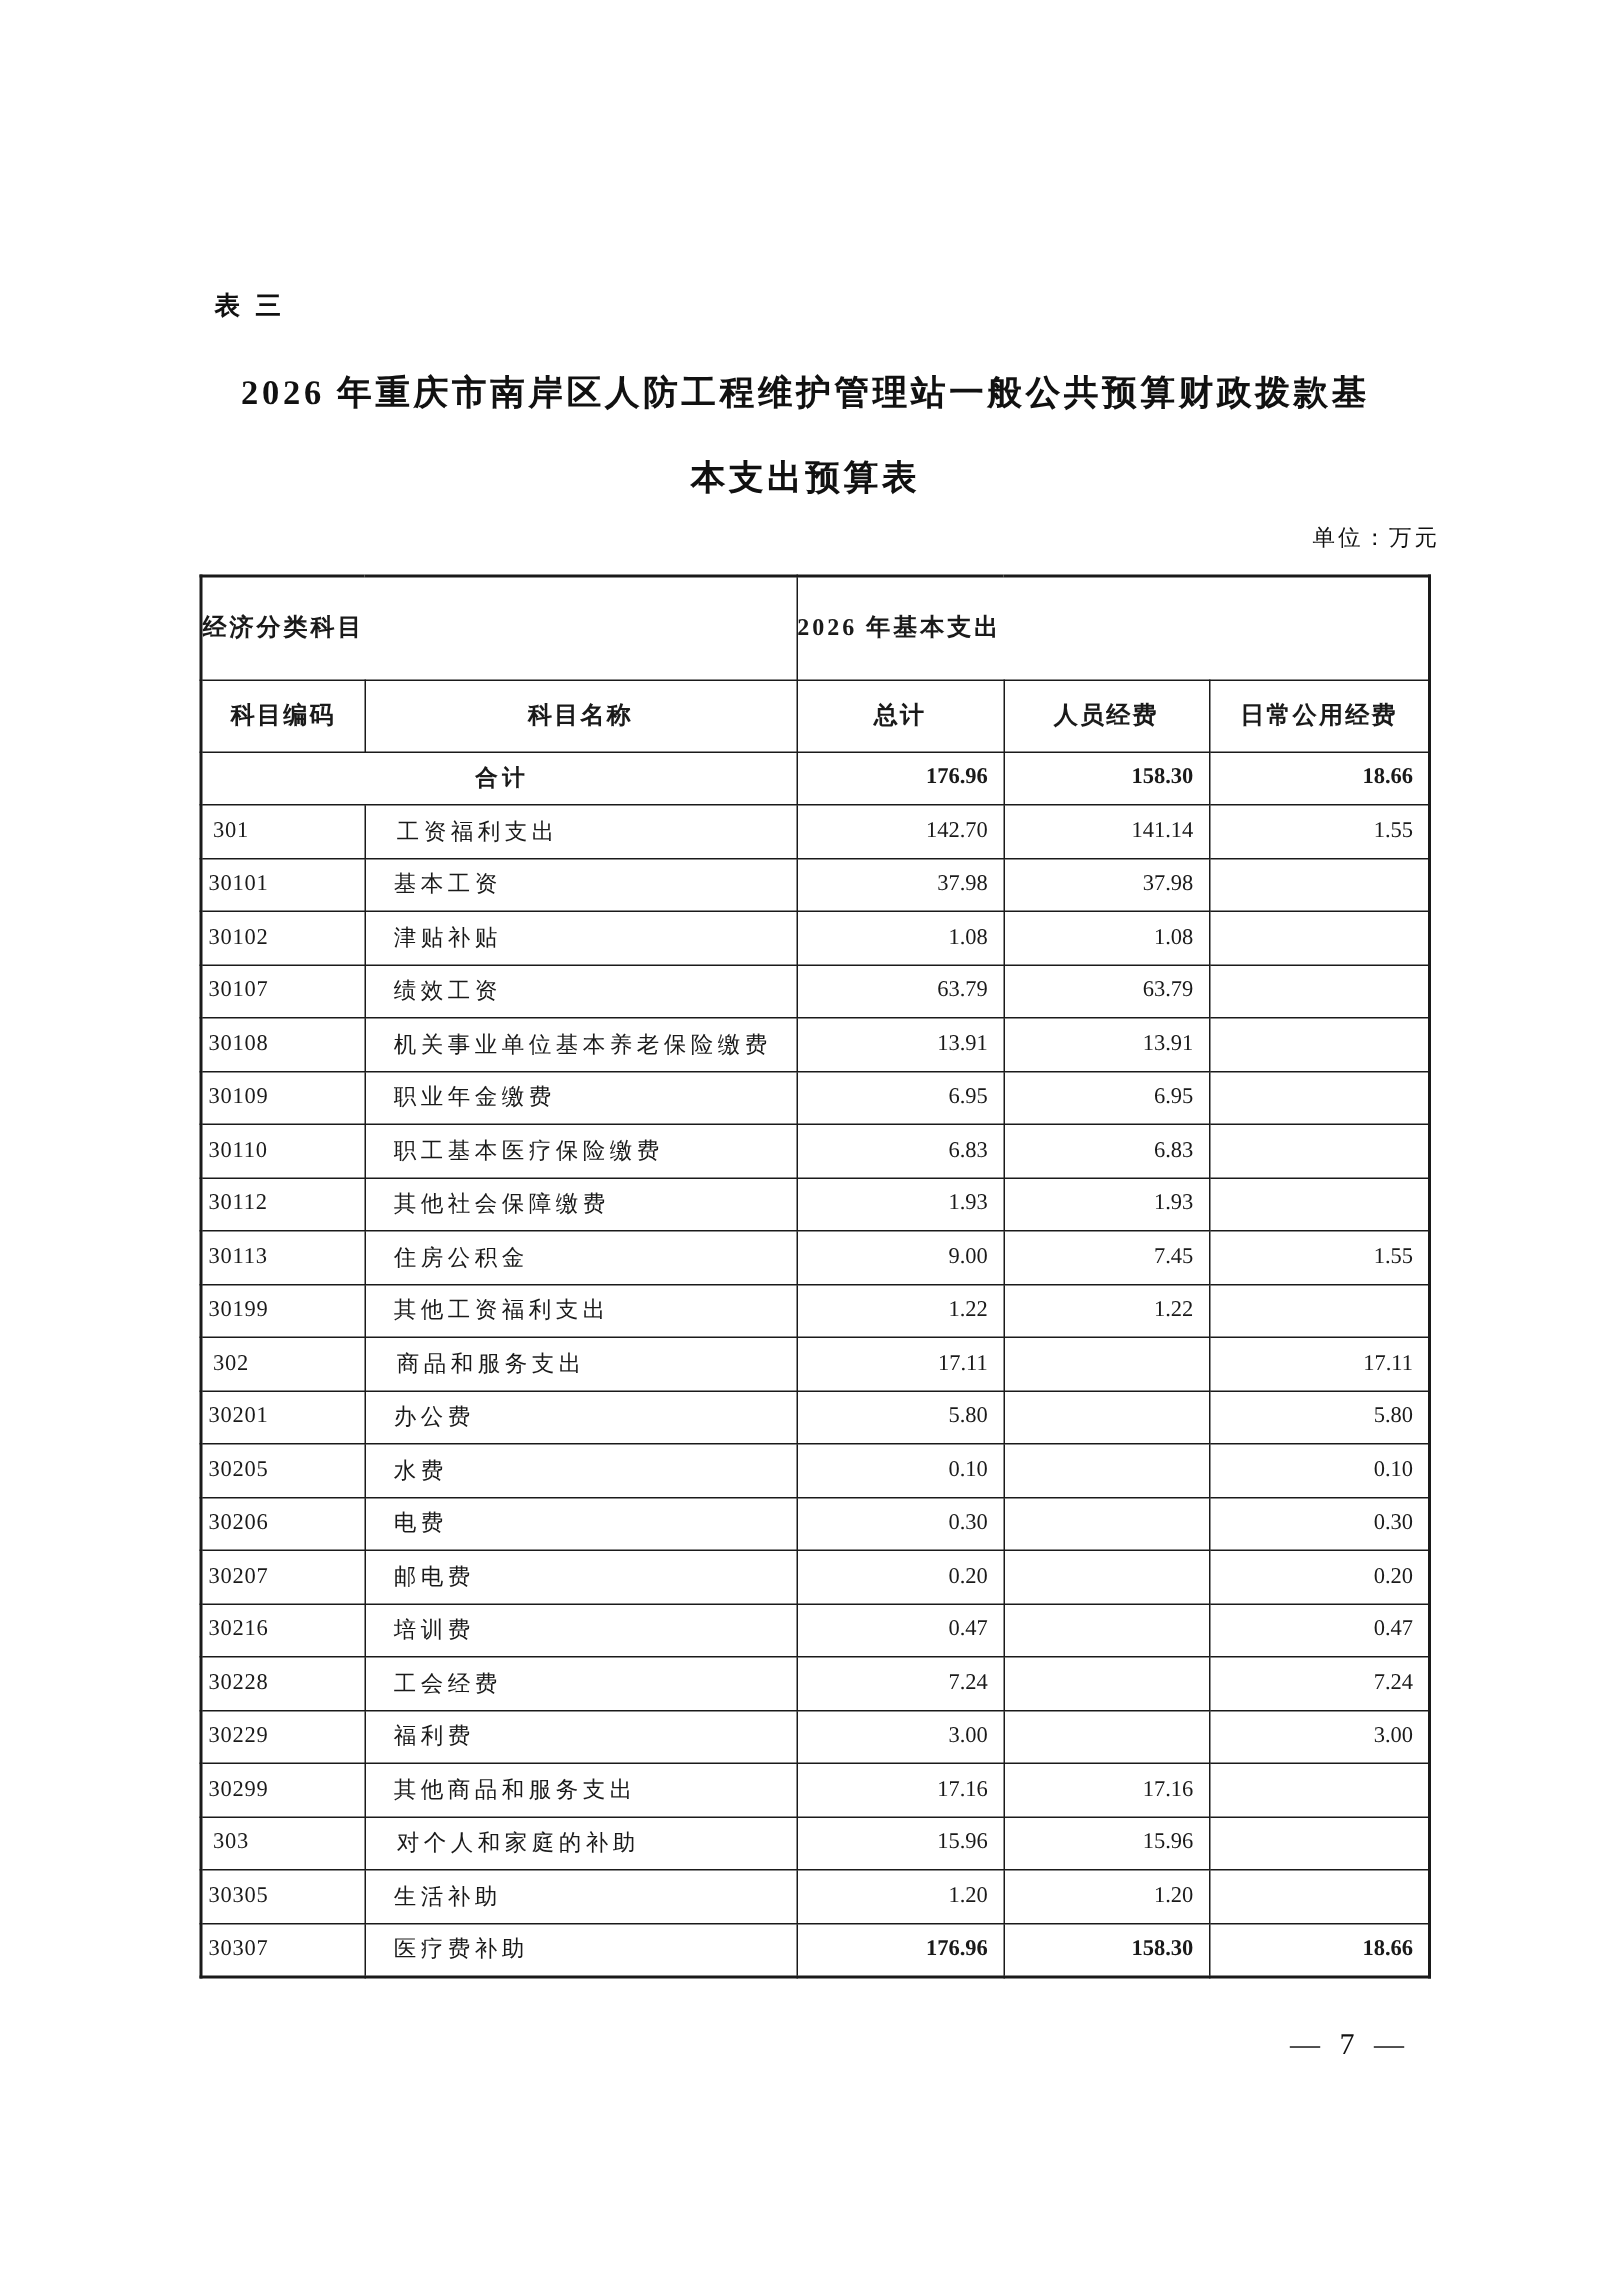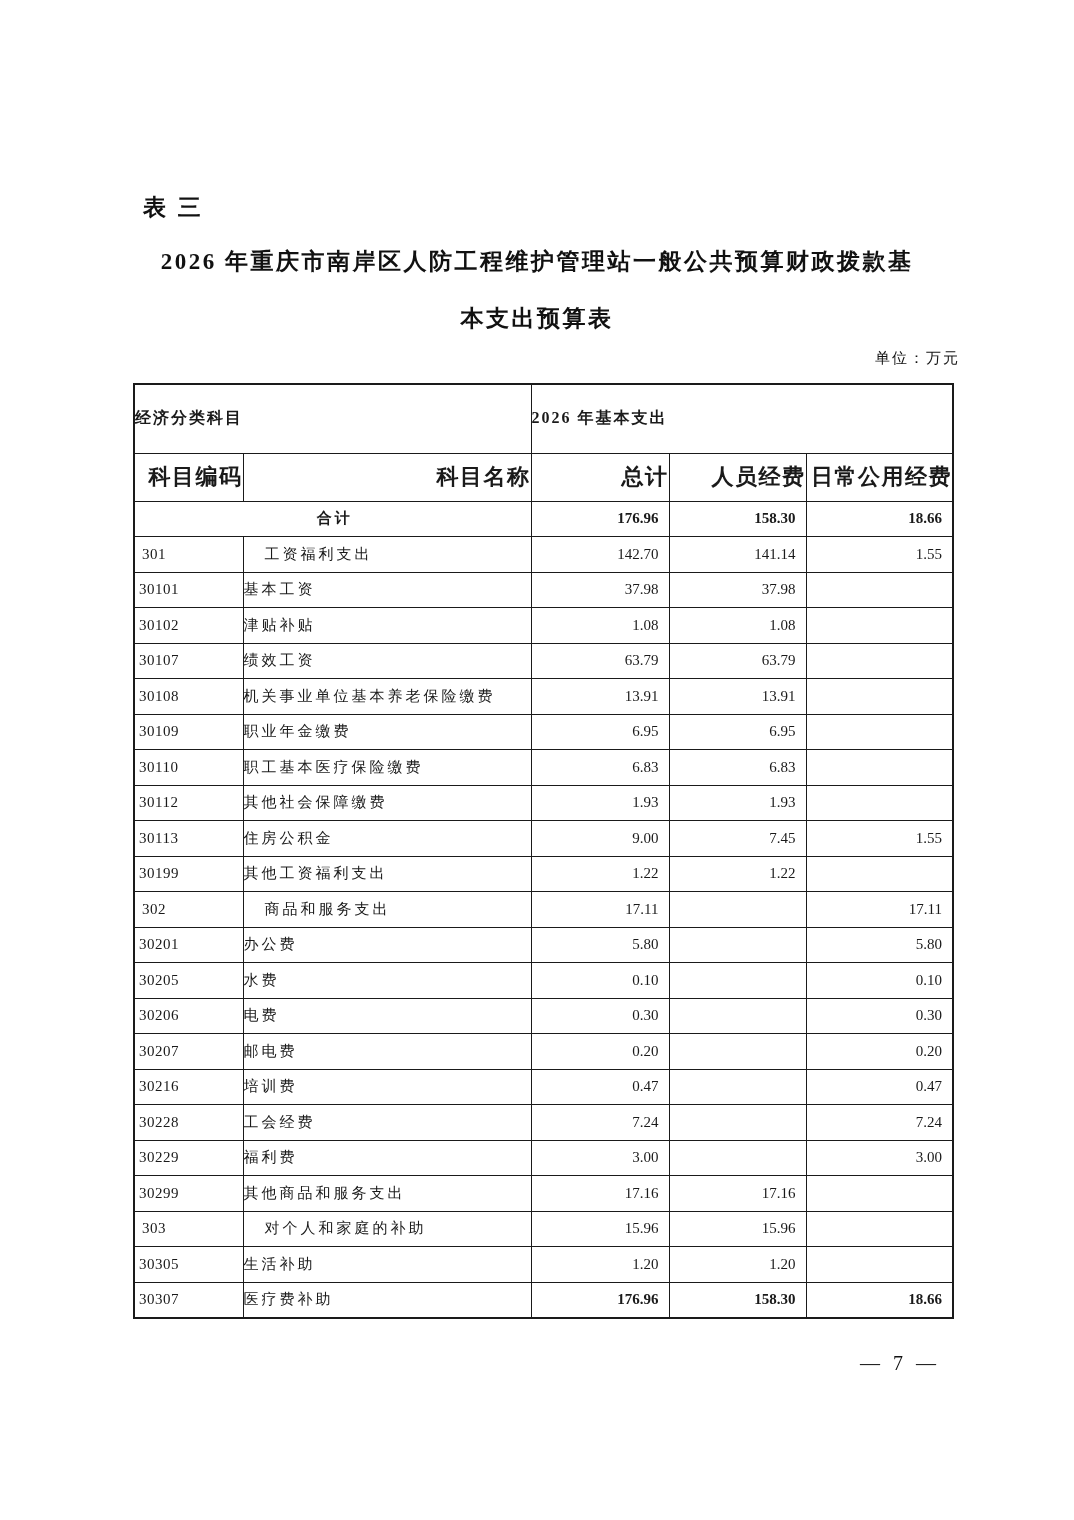--- a/index.html
+++ b/index.html
@@ -13,21 +13,21 @@
   .page {
     position: absolute; inset: 0;
     width: 1074px; height: 1520px;
     background: #ffffff;
     overflow: hidden;
   }
 
   .table-label {
     position: absolute;
     left: 143px; top: 192px;
-    font-size: 23px;
+    font-size: 17px;
     font-weight: bold;
     letter-spacing: 3px;
     color: #111;
   }
 
   .doc-title {
     position: absolute;
     left: 57px; top: 233px;
     width: 960px;
     text-align: center;
@@ -67,42 +67,42 @@
   tr.group-row th {
     height: 69px;
     font-weight: bold;
     font-size: 16px;
     letter-spacing: 2px;
     text-align: left;
   }
   tr.col-row th {
     height: 48px;
     font-weight: bold;
-    font-size: 22px;
+    font-size: 16px;
     letter-spacing: 1.5px;
-    text-align: right;
+    text-align: center;
   }
   tr.data-row td { height: 35.5px; }
 
   td.code-cell {
     text-align: left;
     letter-spacing: 0.5px;
     font-size: 15px;
     margin-top: 20px;
   }
   td.code-cell.lv1 { padding-left: 7px; }
   td.code-cell.lv2 { padding-left: 4px; }
 
   td.name-cell {
     text-align: left;
     letter-spacing: 3px;
     font-size: 15px;
   }
   td.name-cell.lv1 { padding-left: 21px; }
-  td.name-cell.lv2 { }
+  td.name-cell.lv2 { padding-left: 19px; }
   td.name-cell.merged {
     text-align: center;
     font-weight: bold;
     padding-left: 4px;
   }
 
   td.num-cell {
     text-align: right;
     padding-right: 10px;
     font-size: 15px;

